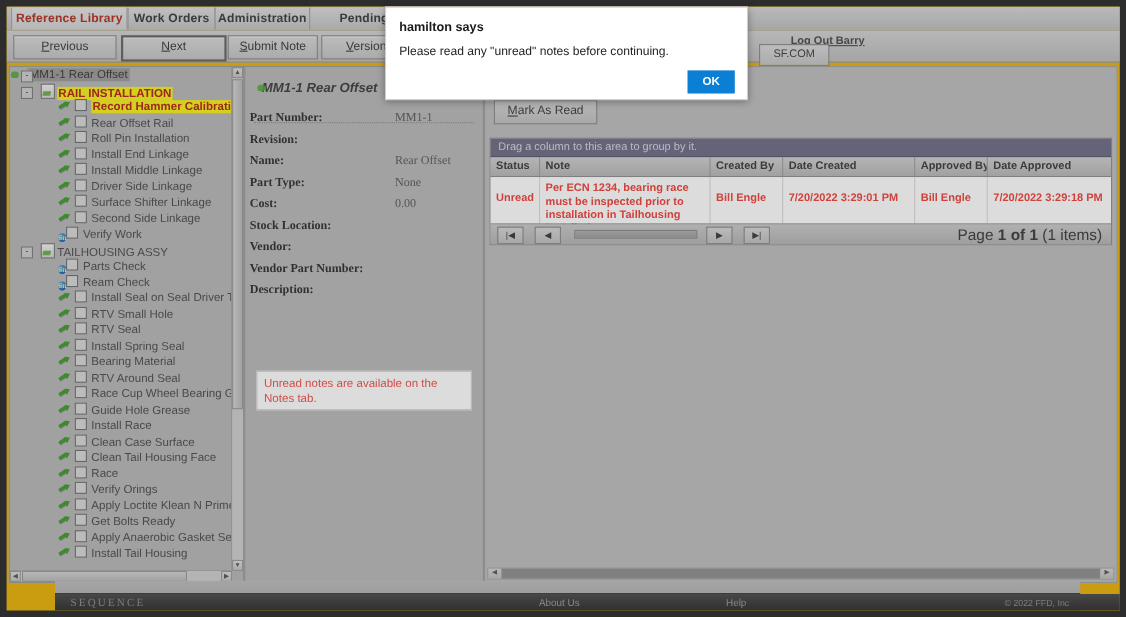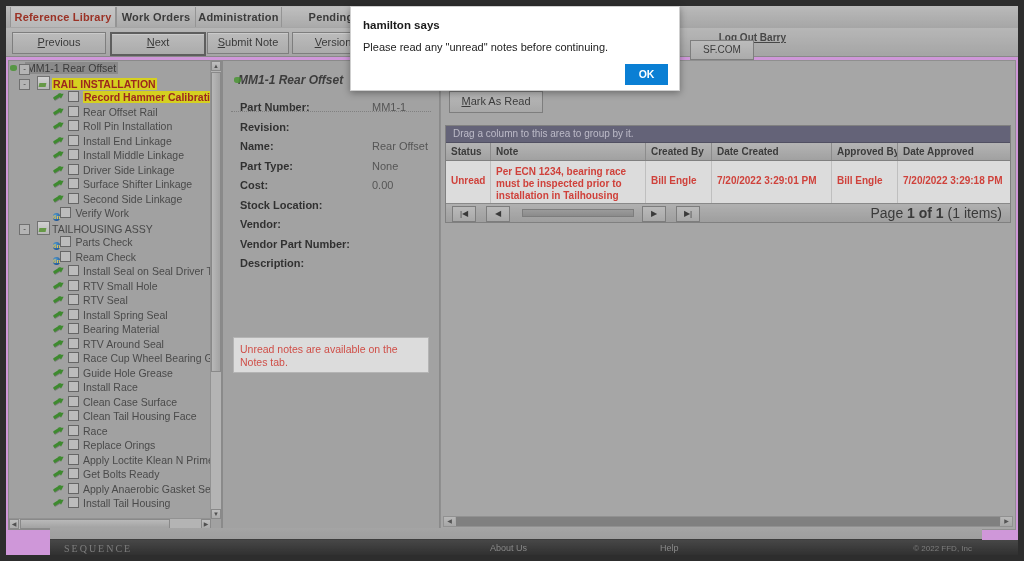--- a/index.html
+++ b/index.html
@@ -8,21 +8,21 @@
     background:#1c1c1c;
     font-family:"Liberation Sans", sans-serif;
     font-size:11px;
     color:#222;
   }
   #screen{position:relative;width:1024px;height:561px;overflow:hidden;background:#2a2a2a;}
 
   
   #app{
     position:absolute;left:6px;top:6px;width:1012px;height:549px;
-    background:#f0abfc;
+    background:#eab308;
     overflow:hidden;
   }
   
   #dim{position:absolute;inset:0;background:rgba(60,60,60,0.18);pointer-events:none;z-index:40;}
 
   
   .tabstrip{
     position:absolute;left:0;top:0;width:1012px;height:22px;
     background:linear-gradient(#d6d6d6,#bdbdbd);
     border-bottom:1px solid #8e8e8e;
@@ -115,21 +115,21 @@
   .hscroll .thumb{position:absolute;left:11px;top:0;width:150px;height:10px;
     background:linear-gradient(#d4d4d4,#b9b9b9);border:1px solid #9a9a9a;box-sizing:border-box;}
 
   
   .detail{
     position:absolute;left:216px;top:54px;width:216px;height:468px;
     background:#b9b9b9;border:1px solid #9c9c9c;overflow:hidden;
   }
   .dtitle{position:absolute;left:10px;top:12px;font-size:12px;font-style:italic;font-weight:bold;color:#3d3d3d;}
   .dtitle .ico-globe{margin-right:5px;}
-  .frow{position:absolute;left:17px;width:196px;height:19px;font-size:11px;}
+  .frow{position:absolute;left:4px;width:196px;height:19px;font-size:11px;font-family:Liberation Serif, serif;}
   .flabel{font-weight:bold;color:#2f2f2f;}
   .fval{position:absolute;left:132px;top:0;color:#5b5b5b;font-weight:normal;}
   .noticebox{
     position:absolute;left:10px;top:276px;width:196px;height:36px;
     background:#fff;border:1px solid #cfcfcf;
     color:#f0524a;font-size:10.5px;line-height:13px;padding:5px 6px;box-sizing:border-box;
   }
   .dsep{position:absolute;left:8px;top:50px;width:200px;border-top:1px dotted #8f8f8f;}
 
   
@@ -247,21 +247,21 @@
           <div class="trow lvl2"><span class="ico ico-arrow"></span><span class="cbx"></span><span class="lbl grp">RTV Seal</span></div>
           <div class="trow lvl2"><span class="ico ico-arrow"></span><span class="cbx"></span><span class="lbl grp">Install Spring Seal</span></div>
           <div class="trow lvl2"><span class="ico ico-arrow"></span><span class="cbx"></span><span class="lbl grp">Bearing Material</span></div>
           <div class="trow lvl2"><span class="ico ico-arrow"></span><span class="cbx"></span><span class="lbl grp">RTV Around Seal</span></div>
           <div class="trow lvl2"><span class="ico ico-arrow"></span><span class="cbx"></span><span class="lbl grp">Race Cup Wheel Bearing Grease</span></div>
           <div class="trow lvl2"><span class="ico ico-arrow"></span><span class="cbx"></span><span class="lbl grp">Guide Hole Grease</span></div>
           <div class="trow lvl2"><span class="ico ico-arrow"></span><span class="cbx"></span><span class="lbl grp">Install Race</span></div>
           <div class="trow lvl2"><span class="ico ico-arrow"></span><span class="cbx"></span><span class="lbl grp">Clean Case Surface</span></div>
           <div class="trow lvl2"><span class="ico ico-arrow"></span><span class="cbx"></span><span class="lbl grp">Clean Tail Housing Face</span></div>
           <div class="trow lvl2"><span class="ico ico-arrow"></span><span class="cbx"></span><span class="lbl grp">Race</span></div>
-          <div class="trow lvl2"><span class="ico ico-arrow"></span><span class="cbx"></span><span class="lbl grp">Replace Orings</span></div>
+          <div class="trow lvl2"><span class="ico ico-arrow"></span><span class="cbx"></span><span class="lbl grp">Verify Orings</span></div>
           <div class="trow lvl2"><span class="ico ico-arrow"></span><span class="cbx"></span><span class="lbl grp">Apply Loctite Klean N Prime</span></div>
           <div class="trow lvl2"><span class="ico ico-arrow"></span><span class="cbx"></span><span class="lbl grp">Get Bolts Ready</span></div>
           <div class="trow lvl2"><span class="ico ico-arrow"></span><span class="cbx"></span><span class="lbl grp">Apply Anaerobic Gasket Sealant</span></div>
           <div class="trow lvl2"><span class="ico ico-arrow"></span><span class="cbx"></span><span class="lbl grp">Install Tail Housing</span></div>
         </div>
       <div class="vscroll">
         <div class="up">▲</div>
         <div class="thumb"></div>
         <div class="dn">▼</div>
       </div>

